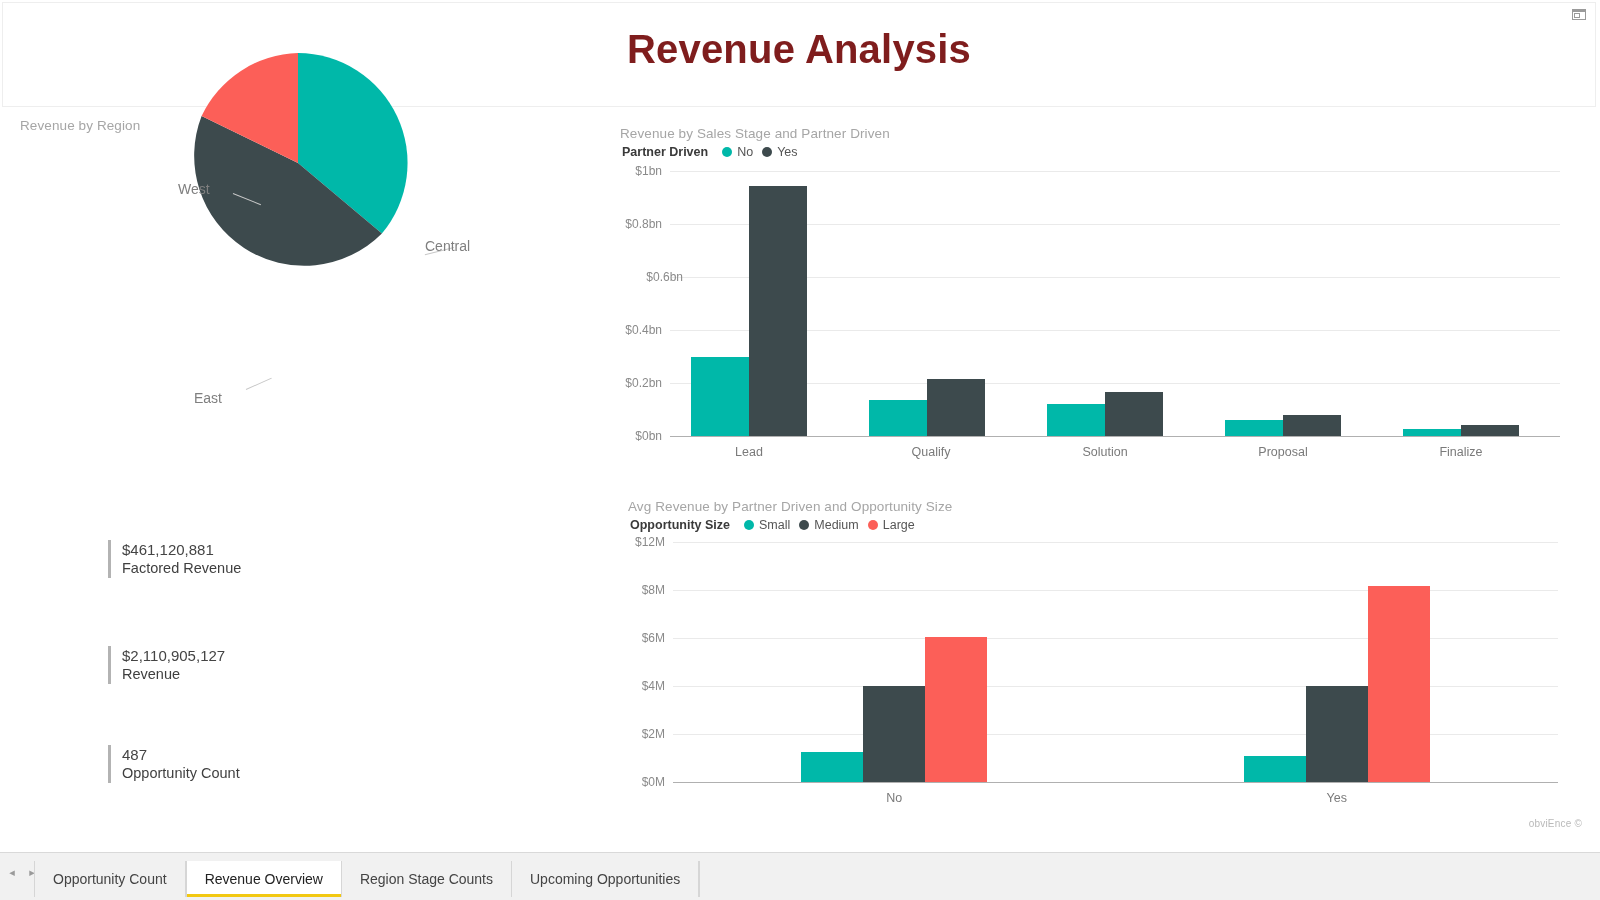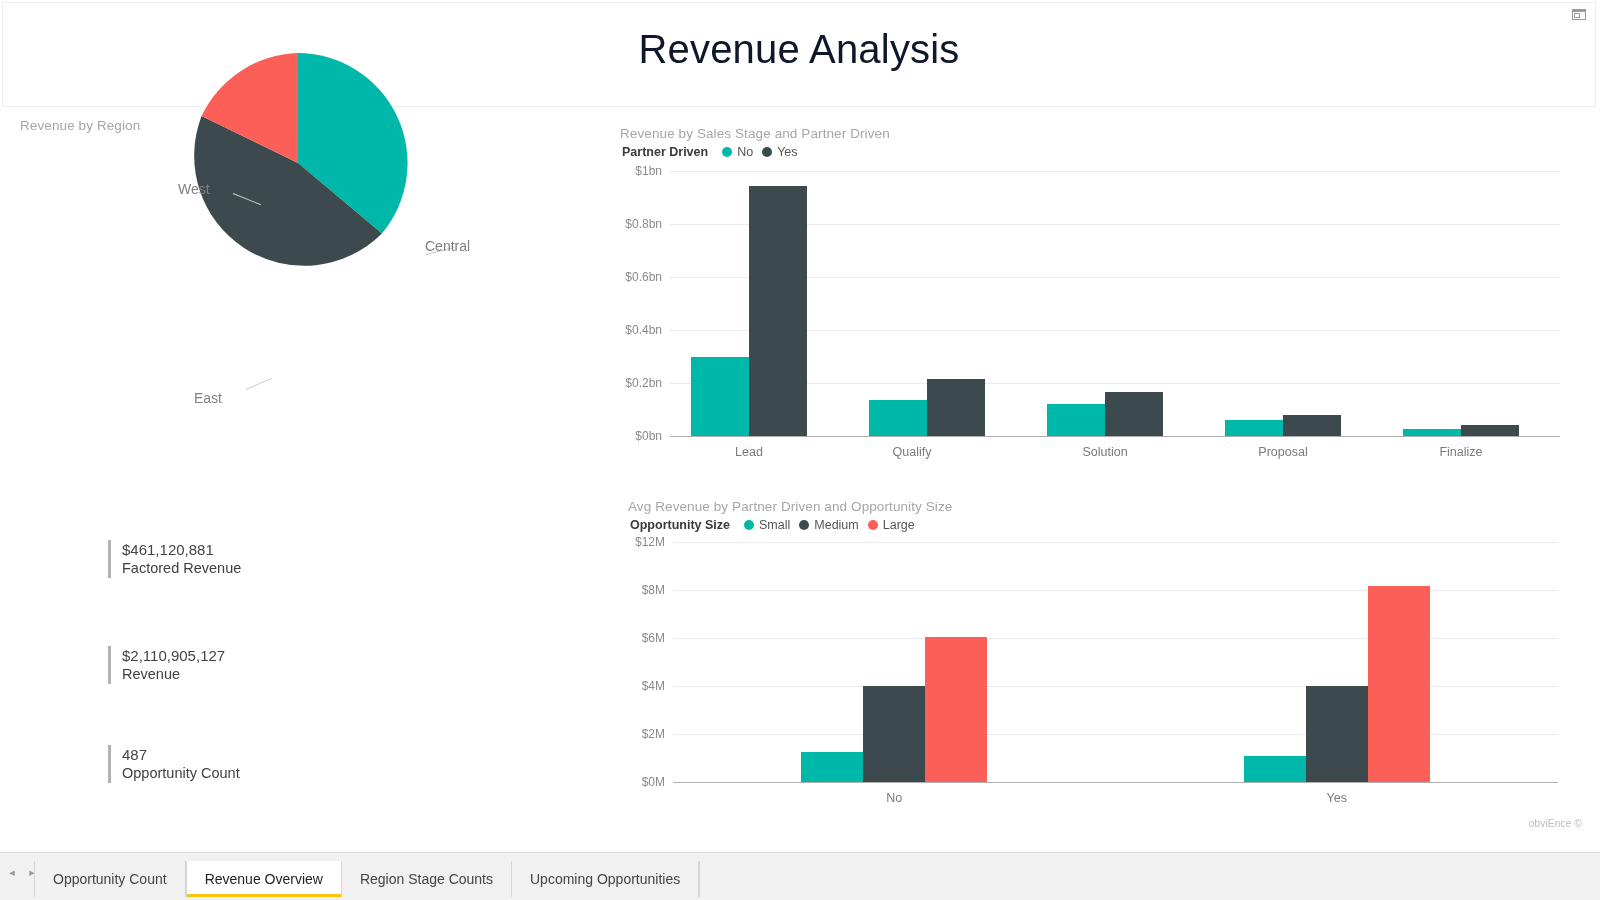--- a/index.html
+++ b/index.html
@@ -31,22 +31,22 @@
     background: #ffffff;
     border: 1px solid #eeeeee;
     box-sizing: border-box;
   }
   .report-title {
     position: absolute;
     left: 0; right: 0;
     top: 20px;
     text-align: center;
     font-size: 40px;
-    font-weight: 400;
-    color: #0f172a;
+    font-weight: 700;
+    color: #7f1d1d;
     letter-spacing: 0.2px;
     line-height: 52px;
   }
 
   
   .corner-icon {
     position: absolute;
     right: 8px; top: 4px;
     width: 16px; height: 14px;
   }
@@ -313,31 +313,31 @@
           </span>
         </div>
       <div class="plot" id="plot1" style="left:50px; top:45px; width:890px; height:265px;">
           <div class="axis-base" style="top: 265px; width: 890px;"></div>
           <div class="ytick" style="top: 265px; right: 898px; width: 60px;">$0bn</div>
           <div class="gridline" style="top: 212px; width: 890px;"></div>
           <div class="ytick" style="top: 212px; right: 898px; width: 60px;">$0.2bn</div>
           <div class="gridline" style="top: 159px; width: 890px;"></div>
           <div class="ytick" style="top: 159px; right: 898px; width: 60px;">$0.4bn</div>
           <div class="gridline" style="top: 106px; width: 890px;"></div>
-          <div class="ytick" style="top: 106px; right: 898px; width: 60px;">$0.6bn</div>
+          <div class="ytick" style="top: 106px; right: 877px; width: 60px;">$0.6bn</div>
           <div class="gridline" style="top: 53px; width: 890px;"></div>
           <div class="ytick" style="top: 53px; right: 898px; width: 60px;">$0.8bn</div>
           <div class="gridline" style="top: 0px; width: 890px;"></div>
           <div class="ytick" style="top: 0px; right: 898px; width: 60px;">$1bn</div>
           <div class="bar" style="left: 21px; width: 58px; height: 79.5px; background: rgb(0, 184, 169);"></div>
           <div class="bar" style="left: 79px; width: 58px; height: 250.425px; background: rgb(61, 74, 77);"></div>
           <div class="xtick" style="left: -10px; width: 178px; top: 274px;">Lead</div>
           <div class="bar" style="left: 199px; width: 58px; height: 35.775px; background: rgb(0, 184, 169);"></div>
           <div class="bar" style="left: 257px; width: 58px; height: 56.975px; background: rgb(61, 74, 77);"></div>
-          <div class="xtick" style="left: 153px; width: 178px; top: 274px;">Qualify</div>
+          <div class="xtick" style="left: 172px; width: 178px; top: 274px;">Qualify</div>
           <div class="bar" style="left: 377px; width: 58px; height: 31.8px; background: rgb(0, 184, 169);"></div>
           <div class="bar" style="left: 435px; width: 58px; height: 43.725px; background: rgb(61, 74, 77);"></div>
           <div class="xtick" style="left: 346px; width: 178px; top: 274px;">Solution</div>
           <div class="bar" style="left: 555px; width: 58px; height: 15.9px; background: rgb(0, 184, 169);"></div>
           <div class="bar" style="left: 613px; width: 58px; height: 21.2px; background: rgb(61, 74, 77);"></div>
           <div class="xtick" style="left: 524px; width: 178px; top: 274px;">Proposal</div>
           <div class="bar" style="left: 733px; width: 58px; height: 6.625px; background: rgb(0, 184, 169);"></div>
           <div class="bar" style="left: 791px; width: 58px; height: 10.6px; background: rgb(61, 74, 77);"></div>
           <div class="xtick" style="left: 702px; width: 178px; top: 274px;">Finalize</div>
         </div>

